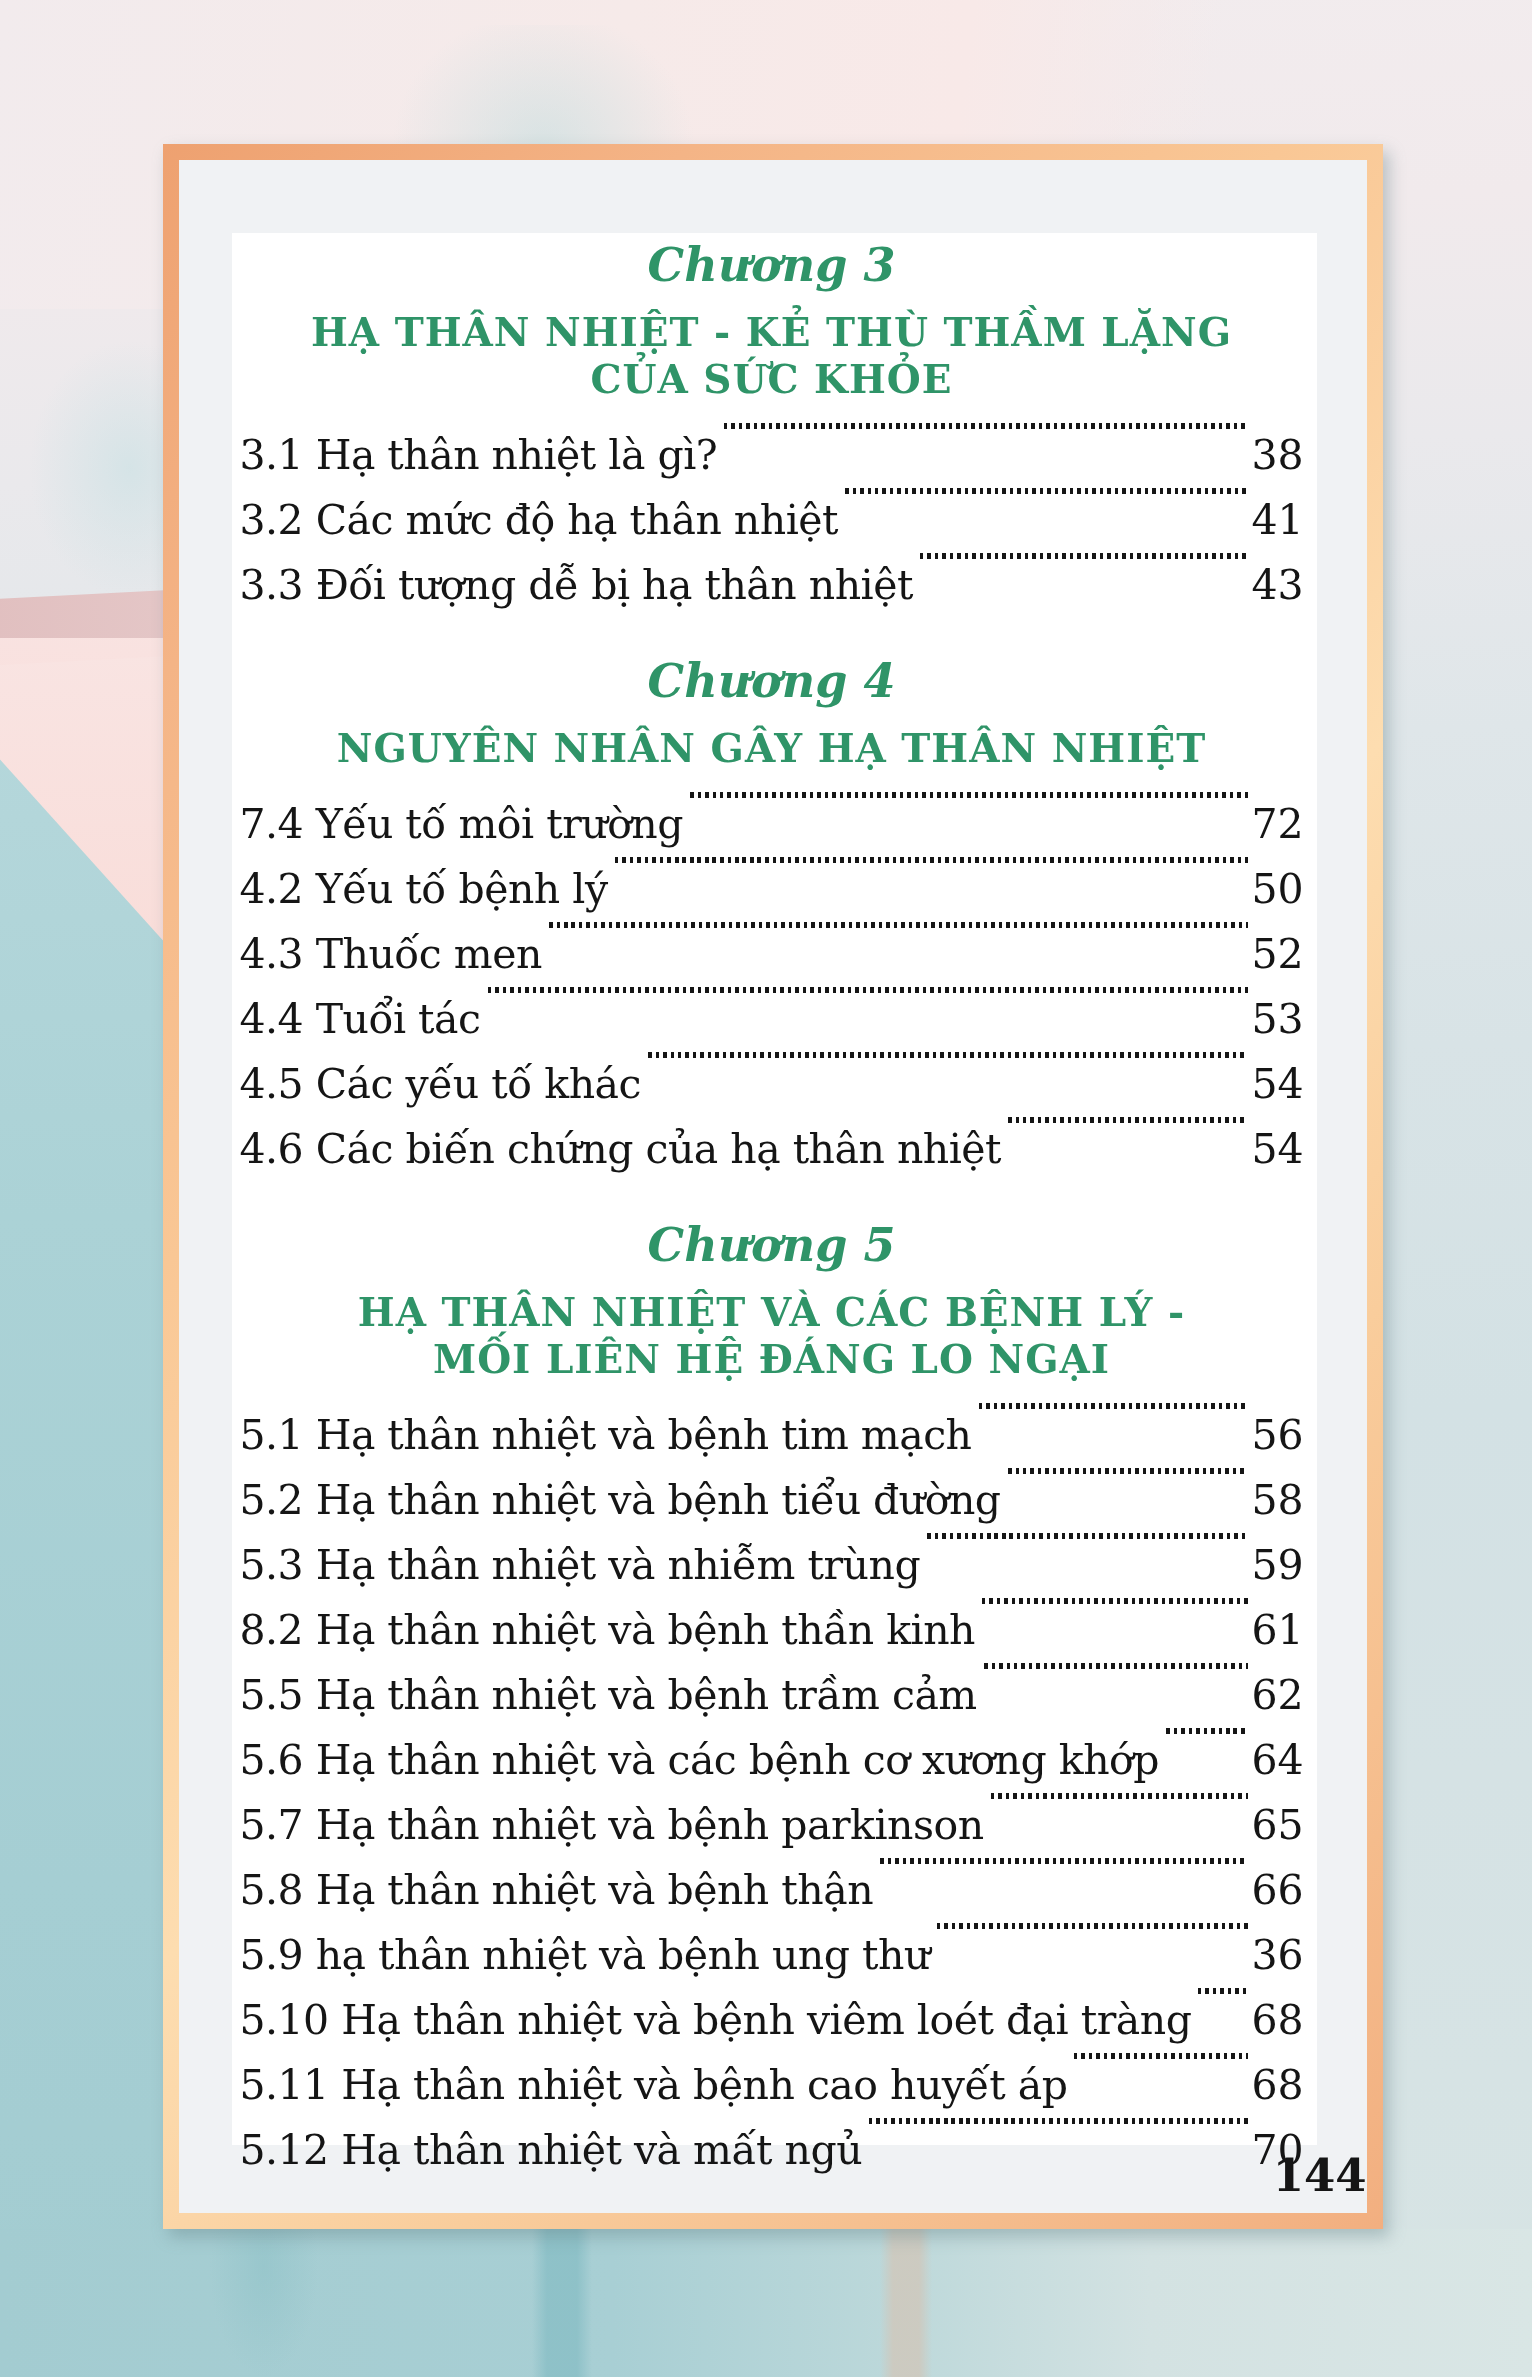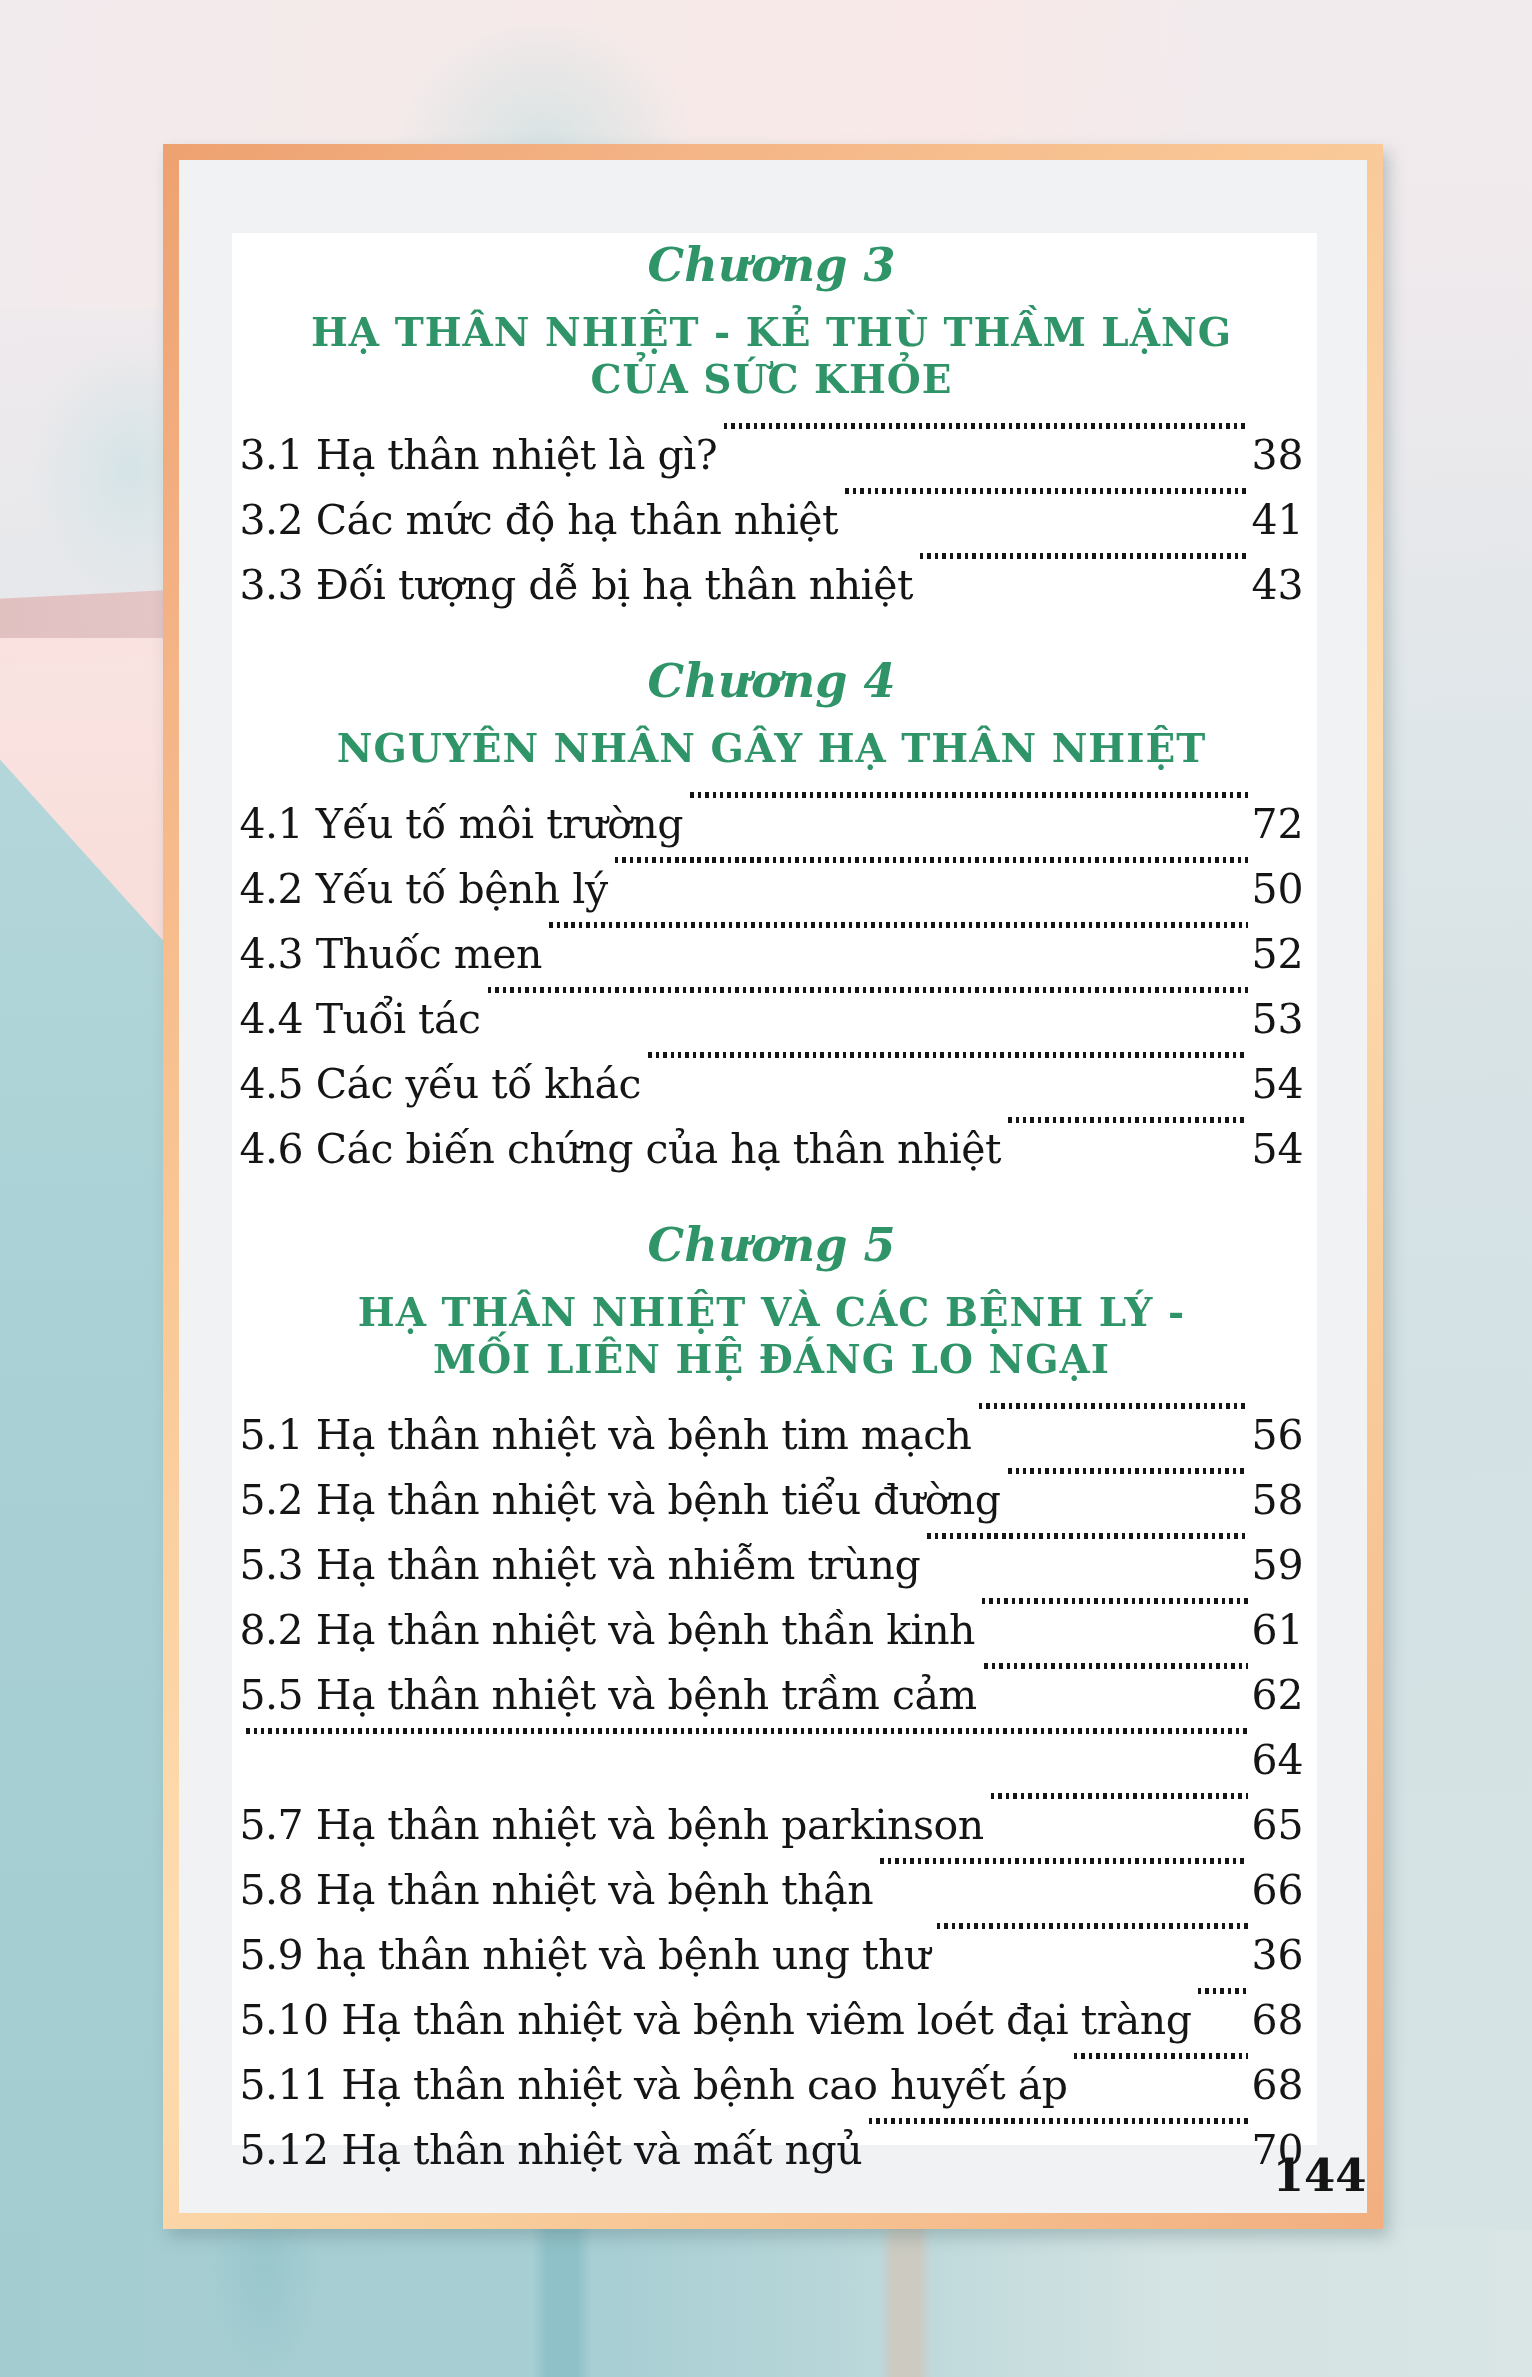--- a/index.html
+++ b/index.html
@@ -114,21 +114,21 @@
             <div class="chapter-head">
               <div class="chapter-script">Chương 4</div>
               <div class="chapter-title">
 
                   <div class="title-line">NGUYÊN NHÂN GÂY HẠ THÂN NHIỆT</div>
                 </div>
             </div>
             <div class="entries">
 
                 <div class="row">
-                  <span class="row-label">4.1 Yếu tố môi trường</span>
+                  <span class="row-label">7.4 Yếu tố môi trường</span>
                   <span class="leader"></span>
                   <span class="row-page">72</span>
                 </div>
 
                 <div class="row">
                   <span class="row-label">4.2 Yếu tố bệnh lý</span>
                   <span class="leader"></span>
                   <span class="row-page">50</span>
                 </div>
 
@@ -194,20 +194,21 @@
                   <span class="row-page">61</span>
                 </div>
 
                 <div class="row">
                   <span class="row-label">5.5 Hạ thân nhiệt và bệnh trầm cảm</span>
                   <span class="leader"></span>
                   <span class="row-page">62</span>
                 </div>
 
                 <div class="row">
+                  <span class="row-label">5.6 Hạ thân nhiệt và các bệnh cơ xương khớp</span>
                   <span class="leader"></span>
                   <span class="row-page">64</span>
                 </div>
 
                 <div class="row">
                   <span class="row-label">5.7 Hạ thân nhiệt và bệnh parkinson</span>
                   <span class="leader"></span>
                   <span class="row-page">65</span>
                 </div>
 

